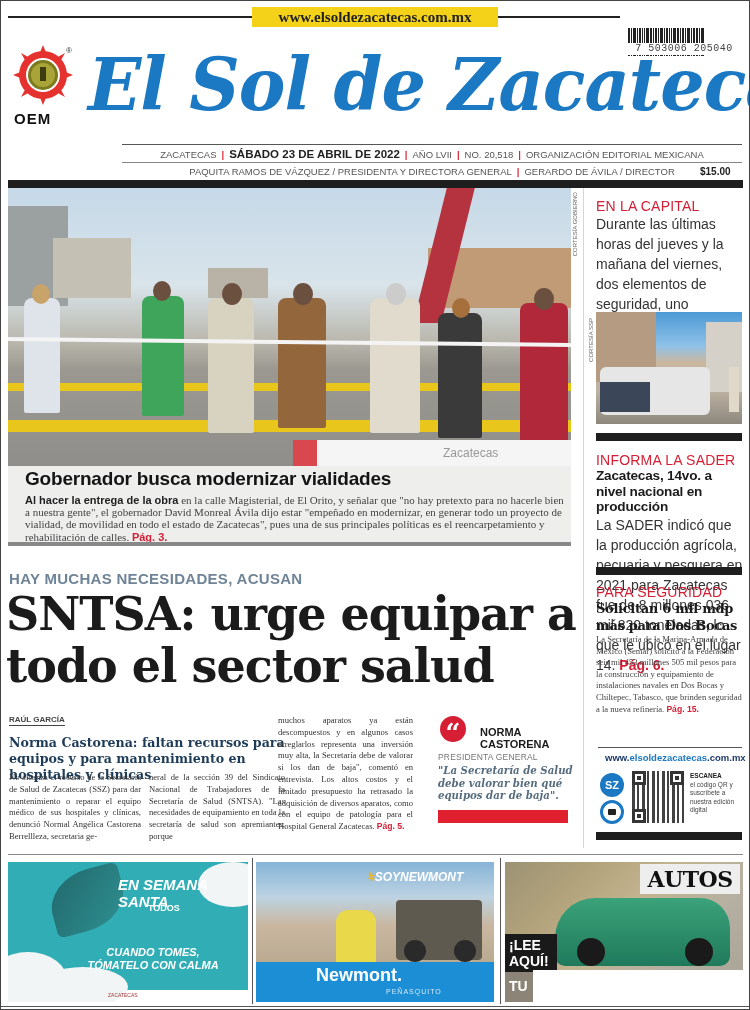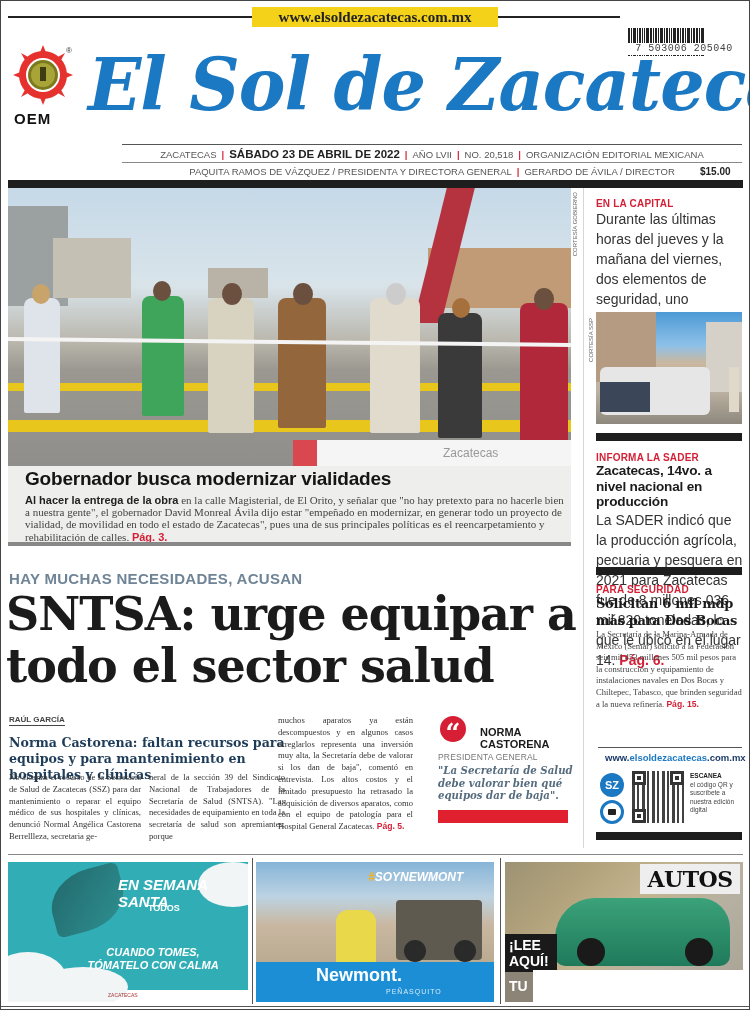--- a/index.html
+++ b/index.html
@@ -60,21 +60,21 @@
 
   .quote-icon { left: 440px; top: 716px; width: 26px; height: 26px; border-radius: 50%; background: #d61f35; color: #fff; font-family: "DejaVu Serif", serif; font-weight: bold; font-size: 26px; line-height: 34px; text-align: center; }
   .q-name { left: 480px; top: 726px; font-size: 11px; font-weight: bold; color: #1a1a1a; line-height: 12px; }
   .q-role { left: 438px; top: 752px; font-size: 8.5px; color: #777; letter-spacing: 0.2px; }
   .q-text { left: 438px; top: 764px; width: 140px; font-family: "DejaVu Serif", serif; font-style: italic; font-weight: bold; font-size: 10.2px; line-height: 12.5px; color: #566c7e; }
   .q-bar { left: 438px; top: 810px; width: 130px; height: 13px; background: #e0202f; }
 
   
   .rail-rule { left: 583px; top: 188px; width: 1px; height: 660px; background: #d6d6d6; }
   .rail-sec { left: 596px; width: 148px; }
-  .rail-kicker { font-size: 10px; font-weight: bold; color: #d41f35; letter-spacing: 0.2px; }
+  .rail-kicker { font-size: 14px; font-weight: normal; color: #d41f35; letter-spacing: 0.2px; }
   .rail-head { font-size: 13.6px; font-weight: bold; color: #1b1b1b; line-height: 15.6px; letter-spacing: -0.2px; }
   .rail-body { font-size: 14px; line-height: 20px; color: #333; }
   .rail-head-serif { font-family: "DejaVu Serif", serif; font-weight: bold; font-size: 13px; line-height: 17px; color: #1b1b1b; letter-spacing: -0.3px; }
   .rail-body-serif { font-family: "Liberation Serif", serif; font-size: 8.6px; line-height: 11.6px; color: #444; }
   .rail-photo { left: 596px; top: 312px; width: 146px; height: 112px; overflow: hidden; background: linear-gradient(#4d9ad6 0%, #8ec1e8 30%, #c9b79f 45%, #bdb2a2 70%, #8d887e 100%); }
   .rail-bar { left: 596px; height: 8px; width: 146px; background: #1e1e1e; }
   .rail-thin { left: 598px; height: 1px; width: 144px; background: #555; }
 
   .qr-url { left: 605px; top: 752px; font-size: 9.5px; font-weight: bold; color: #1b78c2; }
   .qr-url .dark { color: #1b3a6a; }

